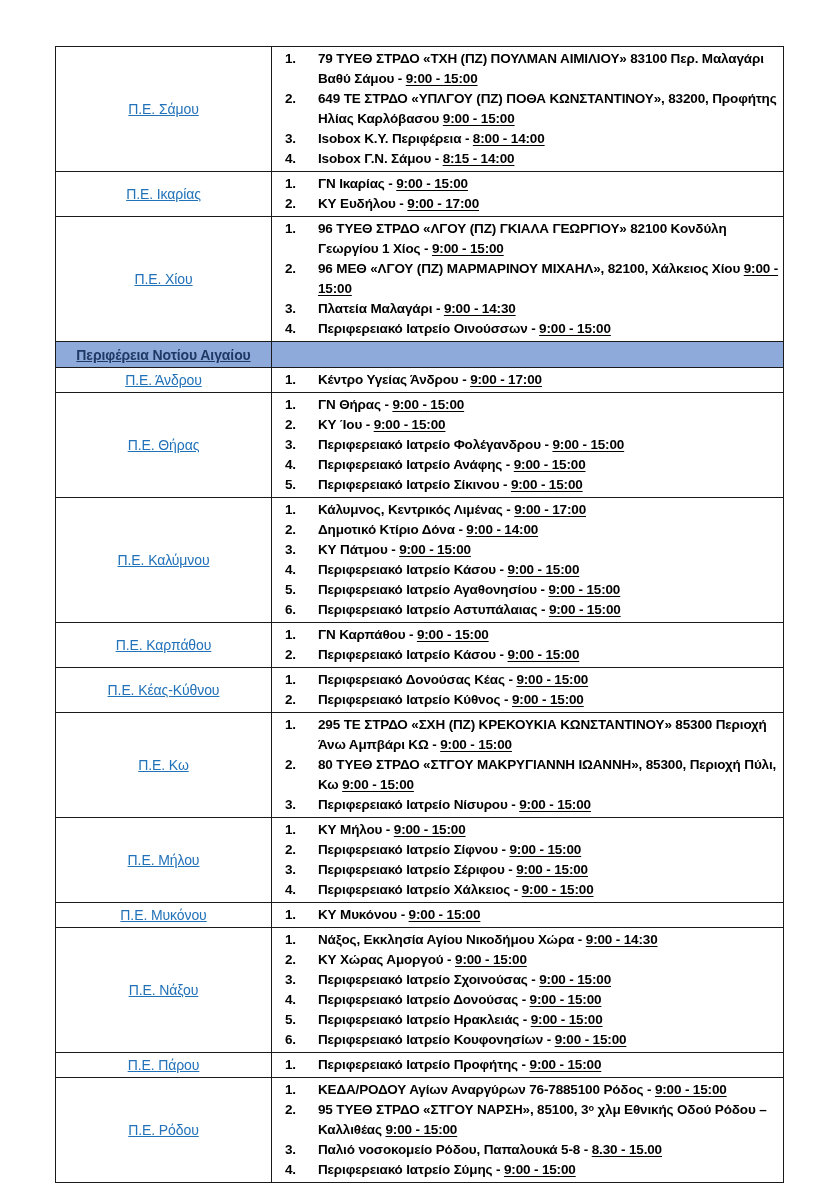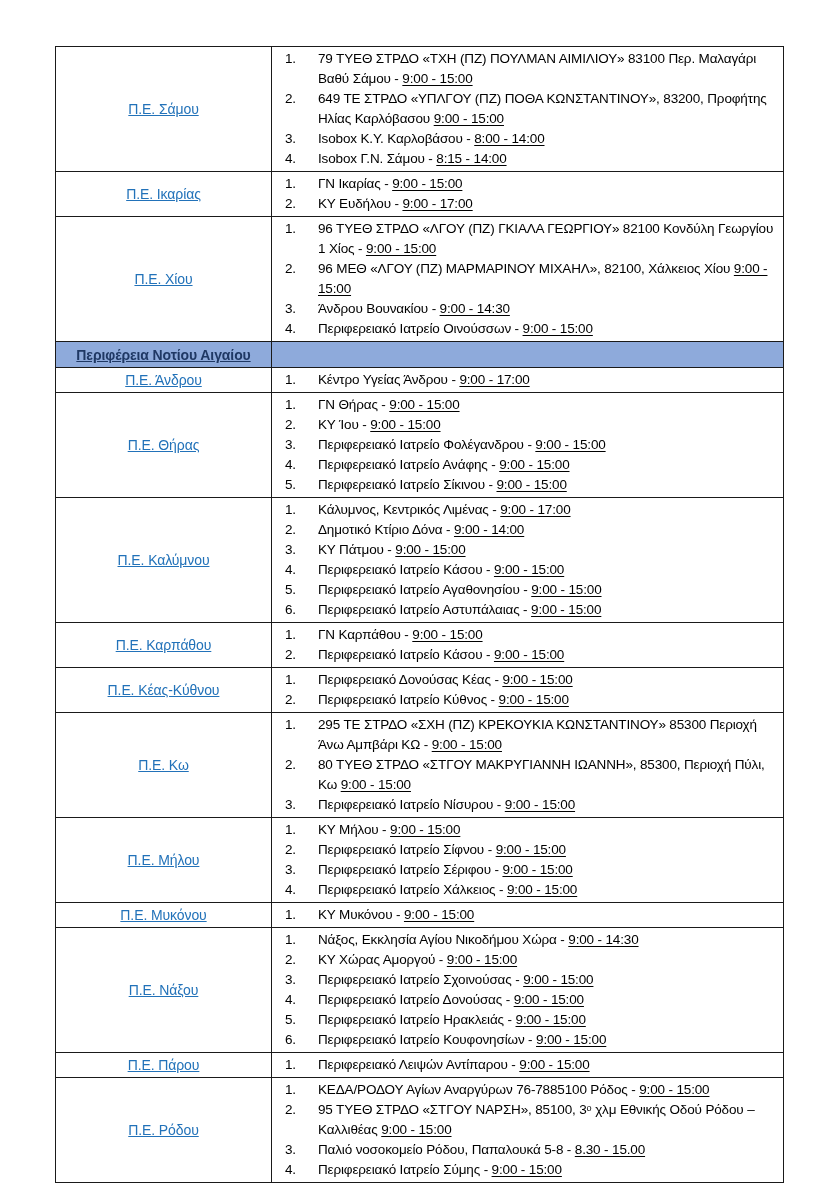--- a/index.html
+++ b/index.html
@@ -14,21 +14,21 @@
   td{border:1.2px solid #1a1a1a;vertical-align:middle;padding:0;}
   .label-cell{text-align:center;}
   .region-link{
     color:#2272B9;font-weight:normal;font-size:14px;
     text-decoration:underline;cursor:pointer;
     letter-spacing:-0.1px;
   }
   .items-cell{padding:2px 4px 2px 0;}
   .items-cell ol{
     margin:0;padding:0;list-style:none;counter-reset:li;
-    font-size:13.5px;line-height:20px;letter-spacing:-0.15px;
+    font-size:13.5px;line-height:20px;letter-spacing:-0.15px;font-weight:bold;
   }
   .items-cell li{
     counter-increment:li;position:relative;padding-left:46px;
   }
   .items-cell li::before{
     content:counter(li) ".";
     position:absolute;left:13px;top:0;
   }
   .item-time{text-decoration:underline;text-underline-offset:2px;}
   tr.section-row td{
@@ -49,41 +49,41 @@
         <col class="c1">
         <col class="c2">
       </colgroup>
     <tbody id="table-body">
         <tr>
           <td class="label-cell"><a class="region-link">Π.Ε. Σάμου</a></td>
           <td class="items-cell">
             <ol>
               <li><span class="item-text">79 ΤΥΕΘ ΣΤΡΔΟ «ΤΧΗ (ΠΖ) ΠΟΥΛΜΑΝ ΑΙΜΙΛΙΟΥ» 83100 Περ. Μαλαγάρι Βαθύ Σάμου - </span><span class="item-time">9:00 - 15:00</span></li>
               <li><span class="item-text">649 ΤΕ ΣΤΡΔΟ «ΥΠΛΓΟΥ (ΠΖ) ΠΟΘΑ ΚΩΝΣΤΑΝΤΙΝΟΥ», 83200, Προφήτης Ηλίας Καρλόβασου </span><span class="item-time">9:00 - 15:00</span></li>
-              <li><span class="item-text">Isobox Κ.Υ. Καρλοβάσου - </span><span class="item-time">8:00 - 14:00</span></li>
+              <li><span class="item-text">Isobox Κ.Υ. Περιφέρεια - </span><span class="item-time">8:00 - 14:00</span></li>
               <li><span class="item-text">Isobox Γ.Ν. Σάμου - </span><span class="item-time">8:15 - 14:00</span></li>
             </ol>
           </td>
         </tr>
         <tr>
           <td class="label-cell"><a class="region-link">Π.Ε. Ικαρίας</a></td>
           <td class="items-cell">
             <ol>
               <li><span class="item-text">ΓΝ Ικαρίας - </span><span class="item-time">9:00 - 15:00</span></li>
               <li><span class="item-text">ΚΥ Ευδήλου - </span><span class="item-time">9:00 - 17:00</span></li>
             </ol>
           </td>
         </tr>
         <tr>
           <td class="label-cell"><a class="region-link">Π.Ε. Χίου</a></td>
           <td class="items-cell">
             <ol>
               <li><span class="item-text">96 ΤΥΕΘ ΣΤΡΔΟ «ΛΓΟΥ (ΠΖ) ΓΚΙΑΛΑ ΓΕΩΡΓΙΟΥ» 82100 Κονδύλη Γεωργίου 1 Χίος - </span><span class="item-time">9:00 - 15:00</span></li>
               <li><span class="item-text">96 ΜΕΘ «ΛΓΟΥ (ΠΖ) ΜΑΡΜΑΡΙΝΟΥ ΜΙΧΑΗΛ», 82100, Χάλκειος Χίου </span><span class="item-time">9:00 - 15:00</span></li>
-              <li><span class="item-text">Άνδρου Βουνακίου - </span><span class="item-time">9:00 - 14:30</span></li>
+              <li><span class="item-text">Πλατεία Μαλαγάρι - </span><span class="item-time">9:00 - 14:30</span></li>
               <li><span class="item-text">Περιφερειακό Ιατρείο Οινούσσων - </span><span class="item-time">9:00 - 15:00</span></li>
             </ol>
           </td>
         </tr>
         <tr class="section-row">
           <td class="label-cell">
             <span class="section-title">Περιφέρεια Νοτίου Αιγαίου</span>
           </td>
           <td class="items-cell"></td>
         </tr>
@@ -177,21 +177,21 @@
               <li><span class="item-text">Περιφερειακό Ιατρείο Δονούσας - </span><span class="item-time">9:00 - 15:00</span></li>
               <li><span class="item-text">Περιφερειακό Ιατρείο Ηρακλειάς - </span><span class="item-time">9:00 - 15:00</span></li>
               <li><span class="item-text">Περιφερειακό Ιατρείο Κουφονησίων - </span><span class="item-time">9:00 - 15:00</span></li>
             </ol>
           </td>
         </tr>
         <tr>
           <td class="label-cell"><a class="region-link">Π.Ε. Πάρου</a></td>
           <td class="items-cell">
             <ol>
-              <li><span class="item-text">Περιφερειακό Λειψών Αντίπαρου - </span><span class="item-time">9:00 - 15:00</span></li>
+              <li><span class="item-text">Περιφερειακό Ιατρείο Προφήτης - </span><span class="item-time">9:00 - 15:00</span></li>
             </ol>
           </td>
         </tr>
         <tr>
           <td class="label-cell"><a class="region-link">Π.Ε. Ρόδου</a></td>
           <td class="items-cell">
             <ol>
               <li><span class="item-text">ΚΕΔΑ/ΡΟΔΟΥ Αγίων Αναργύρων 76-7885100 Ρόδος - </span><span class="item-time">9:00 - 15:00</span></li>
               <li><span class="item-text">95 ΤΥΕΘ ΣΤΡΔΟ «ΣΤΓΟΥ ΝΑΡΣΗ», 85100, 3ᵒ χλμ Εθνικής Οδού Ρόδου – Καλλιθέας </span><span class="item-time">9:00 - 15:00</span></li>
               <li><span class="item-text">Παλιό νοσοκομείο Ρόδου, Παπαλουκά 5-8 - </span><span class="item-time">8.30 - 15.00</span></li>

